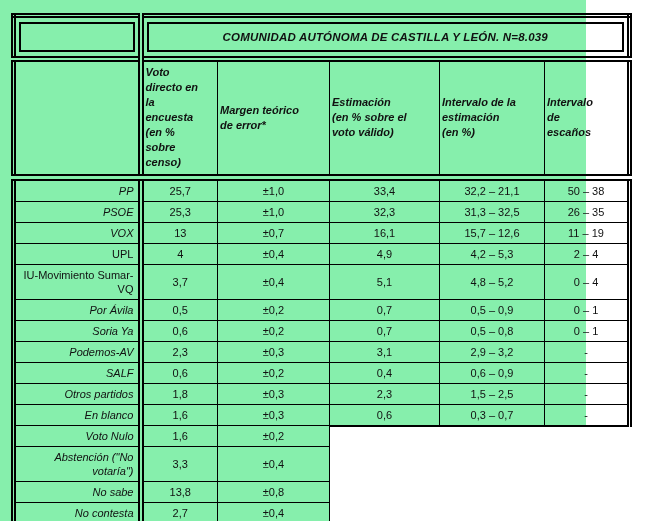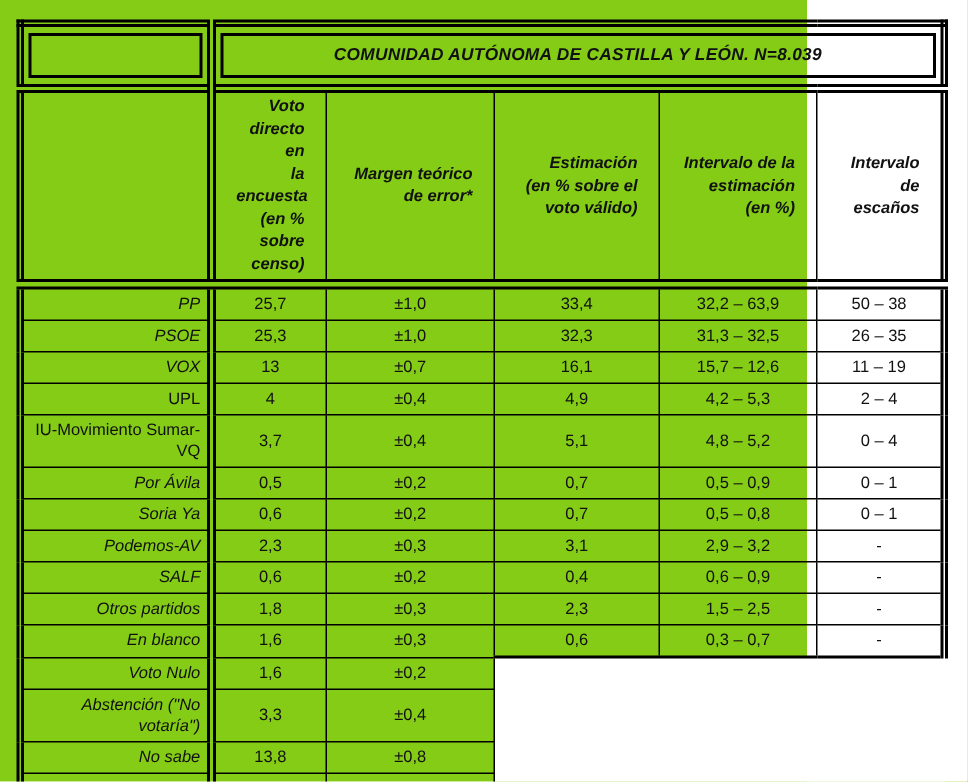--- a/index.html
+++ b/index.html
@@ -2,21 +2,21 @@
 <html><head>
 <meta charset="utf-8">
 <style>
   * { box-sizing: border-box; }
   html, body { margin: 0; padding: 0; background: #ffffff; }
   body {
     width: 645px; height: 521px;
     font-family: "Liberation Sans", sans-serif;
     color: #000;
   }
-  .sheet { position: relative; width: 538px; height: 521px; background: #84cc16; }
+  .sheet { position: relative; width: 586px; height: 521px; background: #86efac; }
 
   table.results {
     position: absolute; left: 11px; top: 13px;
     border-collapse: collapse; table-layout: fixed;
     width: 616px;
   }
 
   
   td {
     border: 1px solid #000;
@@ -55,24 +55,24 @@
     font-size: 11.5px; letter-spacing: 0.2px;
     white-space: nowrap;
   }
 
   
   tr.header-row td {
     height: 118px;
     border-top: 6px double #000;
     border-bottom: 7px double #000;
     font-weight: bold; font-style: italic;
-    text-align: right;
+    text-align: left;
     white-space: pre-line;
     line-height: 15px;
-    padding: 2px 14px;
+    padding: 2px 2px;
   }
   tr.header-row td.lbl-h { border-left: 5px double #000; border-right: 6px double #000; }
   tr.header-row td.edge-r { border-right: 5px double #000; margin-top: 38px; }
 
   
   tbody.data tr { height: 21px; }
 
   
   td.void { border: none; background: #fff; }
 </style>
@@ -121,21 +121,21 @@
 de
 escaños</td>
       </tr>
     </tbody>
     <tbody class="data" id="data-rows">
         <tr>
           <td class="lbl edge-l it">PP</td>
           <td class="num">25,7</td>
           <td class="num">±1,0</td>
           <td class="num">33,4</td>
-          <td class="num">32,2 – 63,9</td>
+          <td class="num">32,2 – 21,1</td>
           <td class="num edge-r">50 – 38</td>
         </tr>
         <tr>
           <td class="lbl edge-l it">PSOE</td>
           <td class="num">25,3</td>
           <td class="num">±1,0</td>
           <td class="num">32,3</td>
           <td class="num">31,3 – 32,5</td>
           <td class="num edge-r">26 – 35</td>
         </tr>

